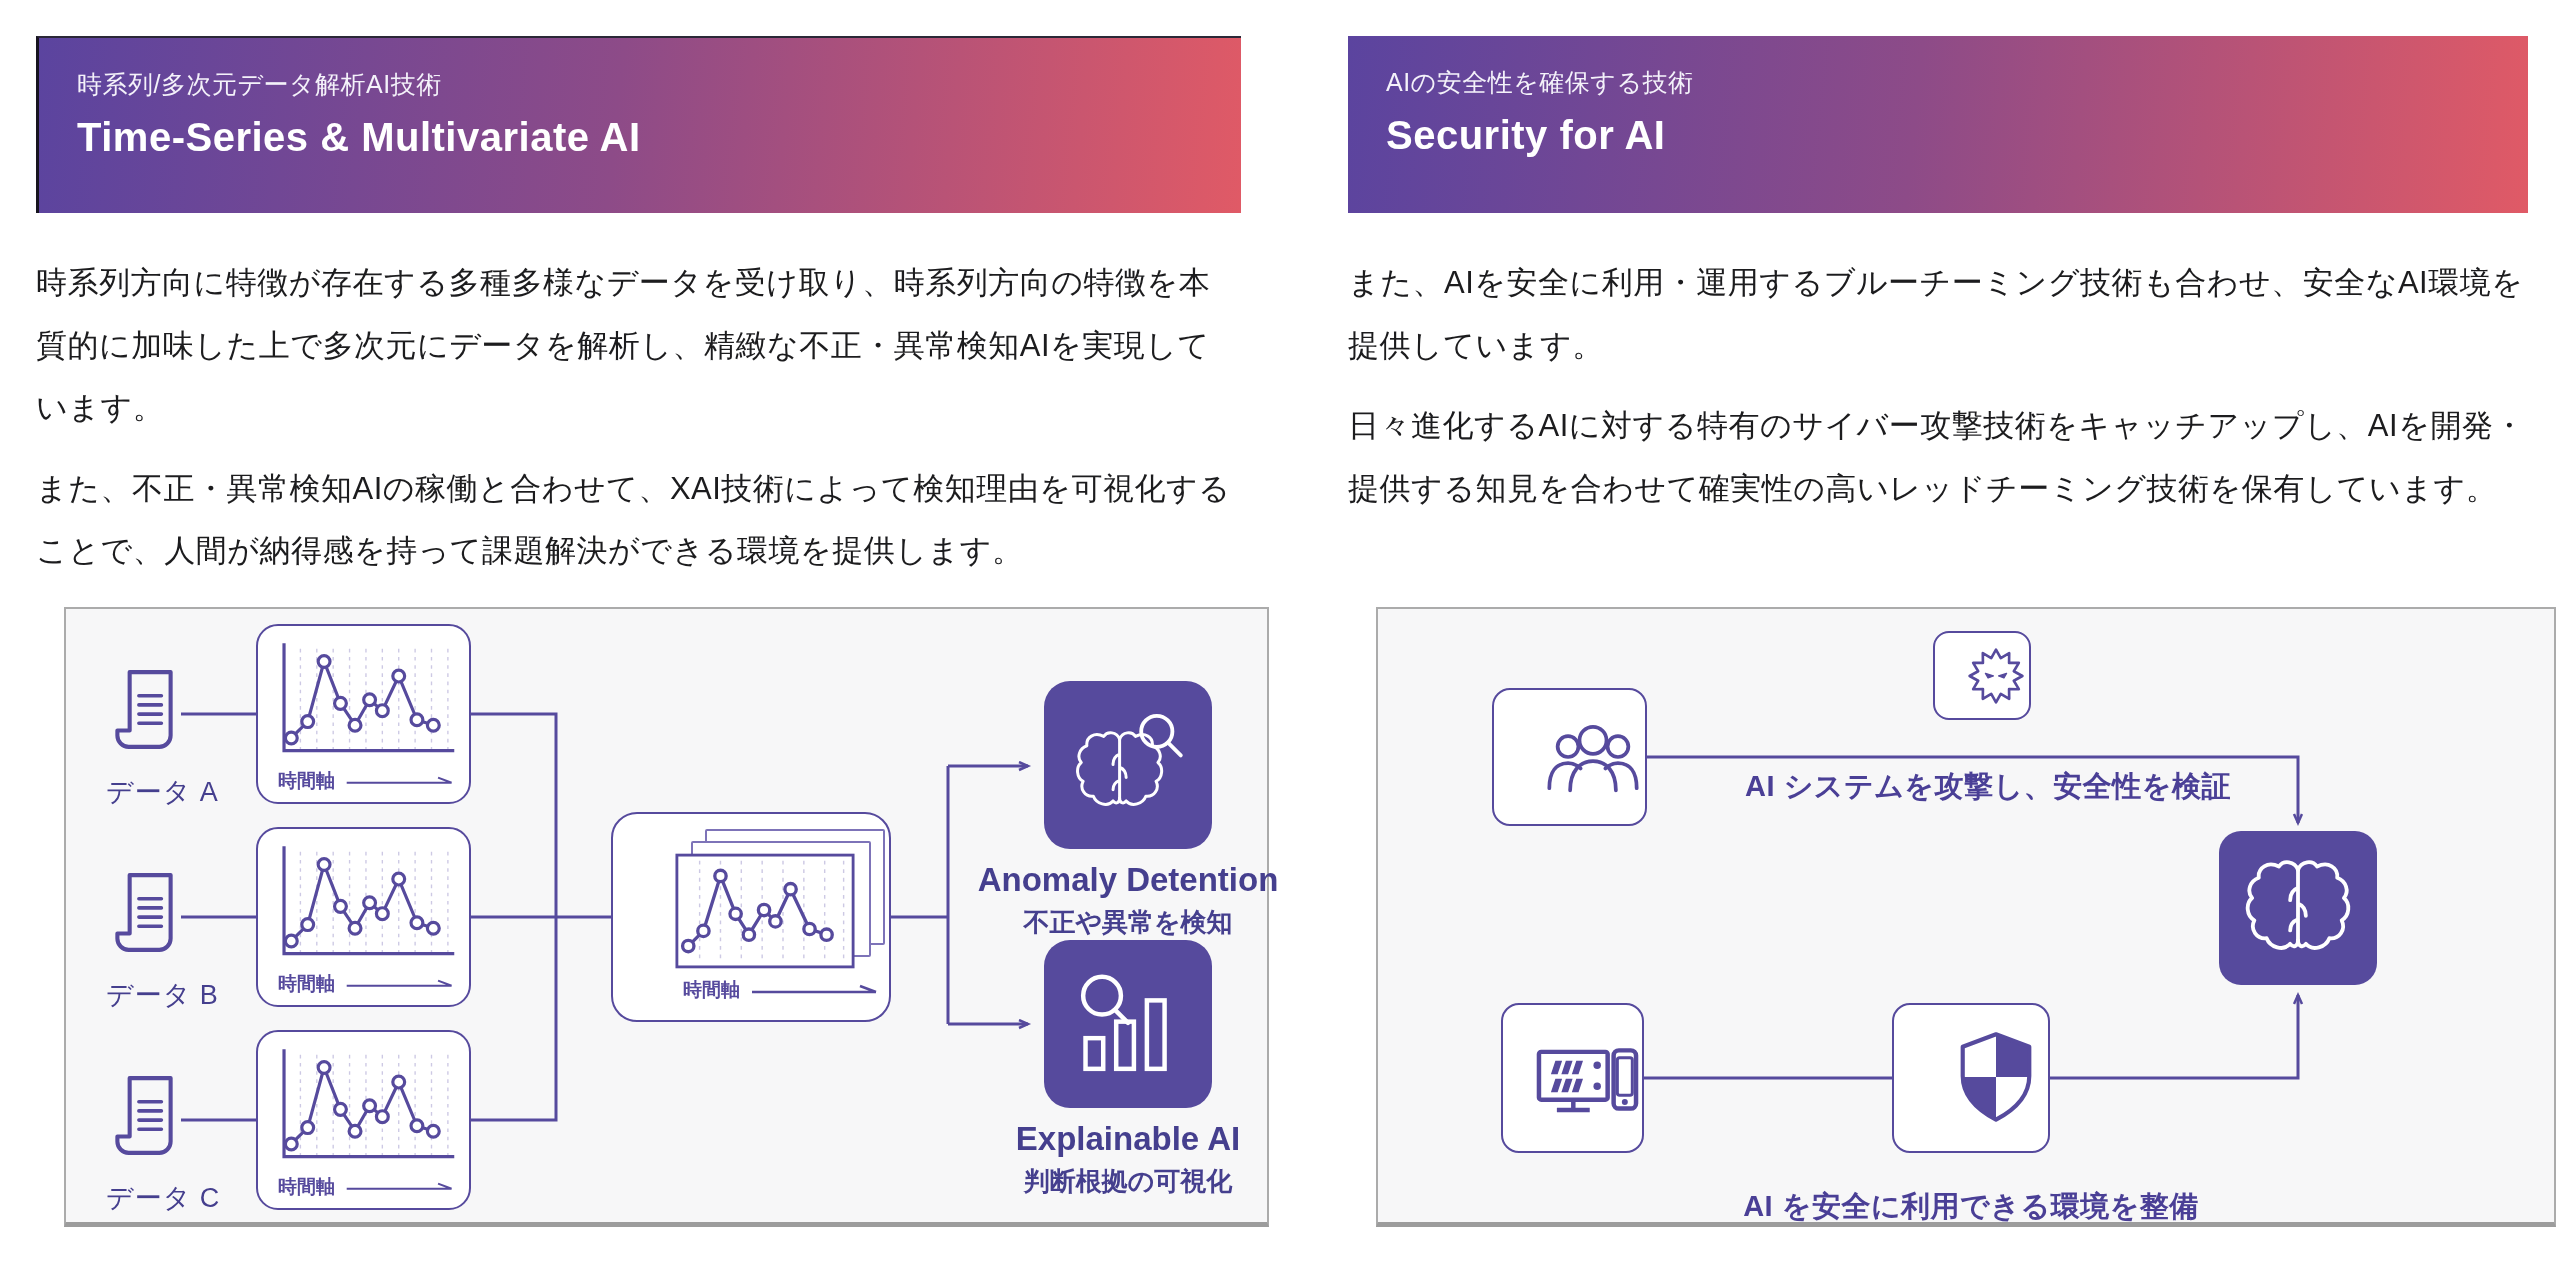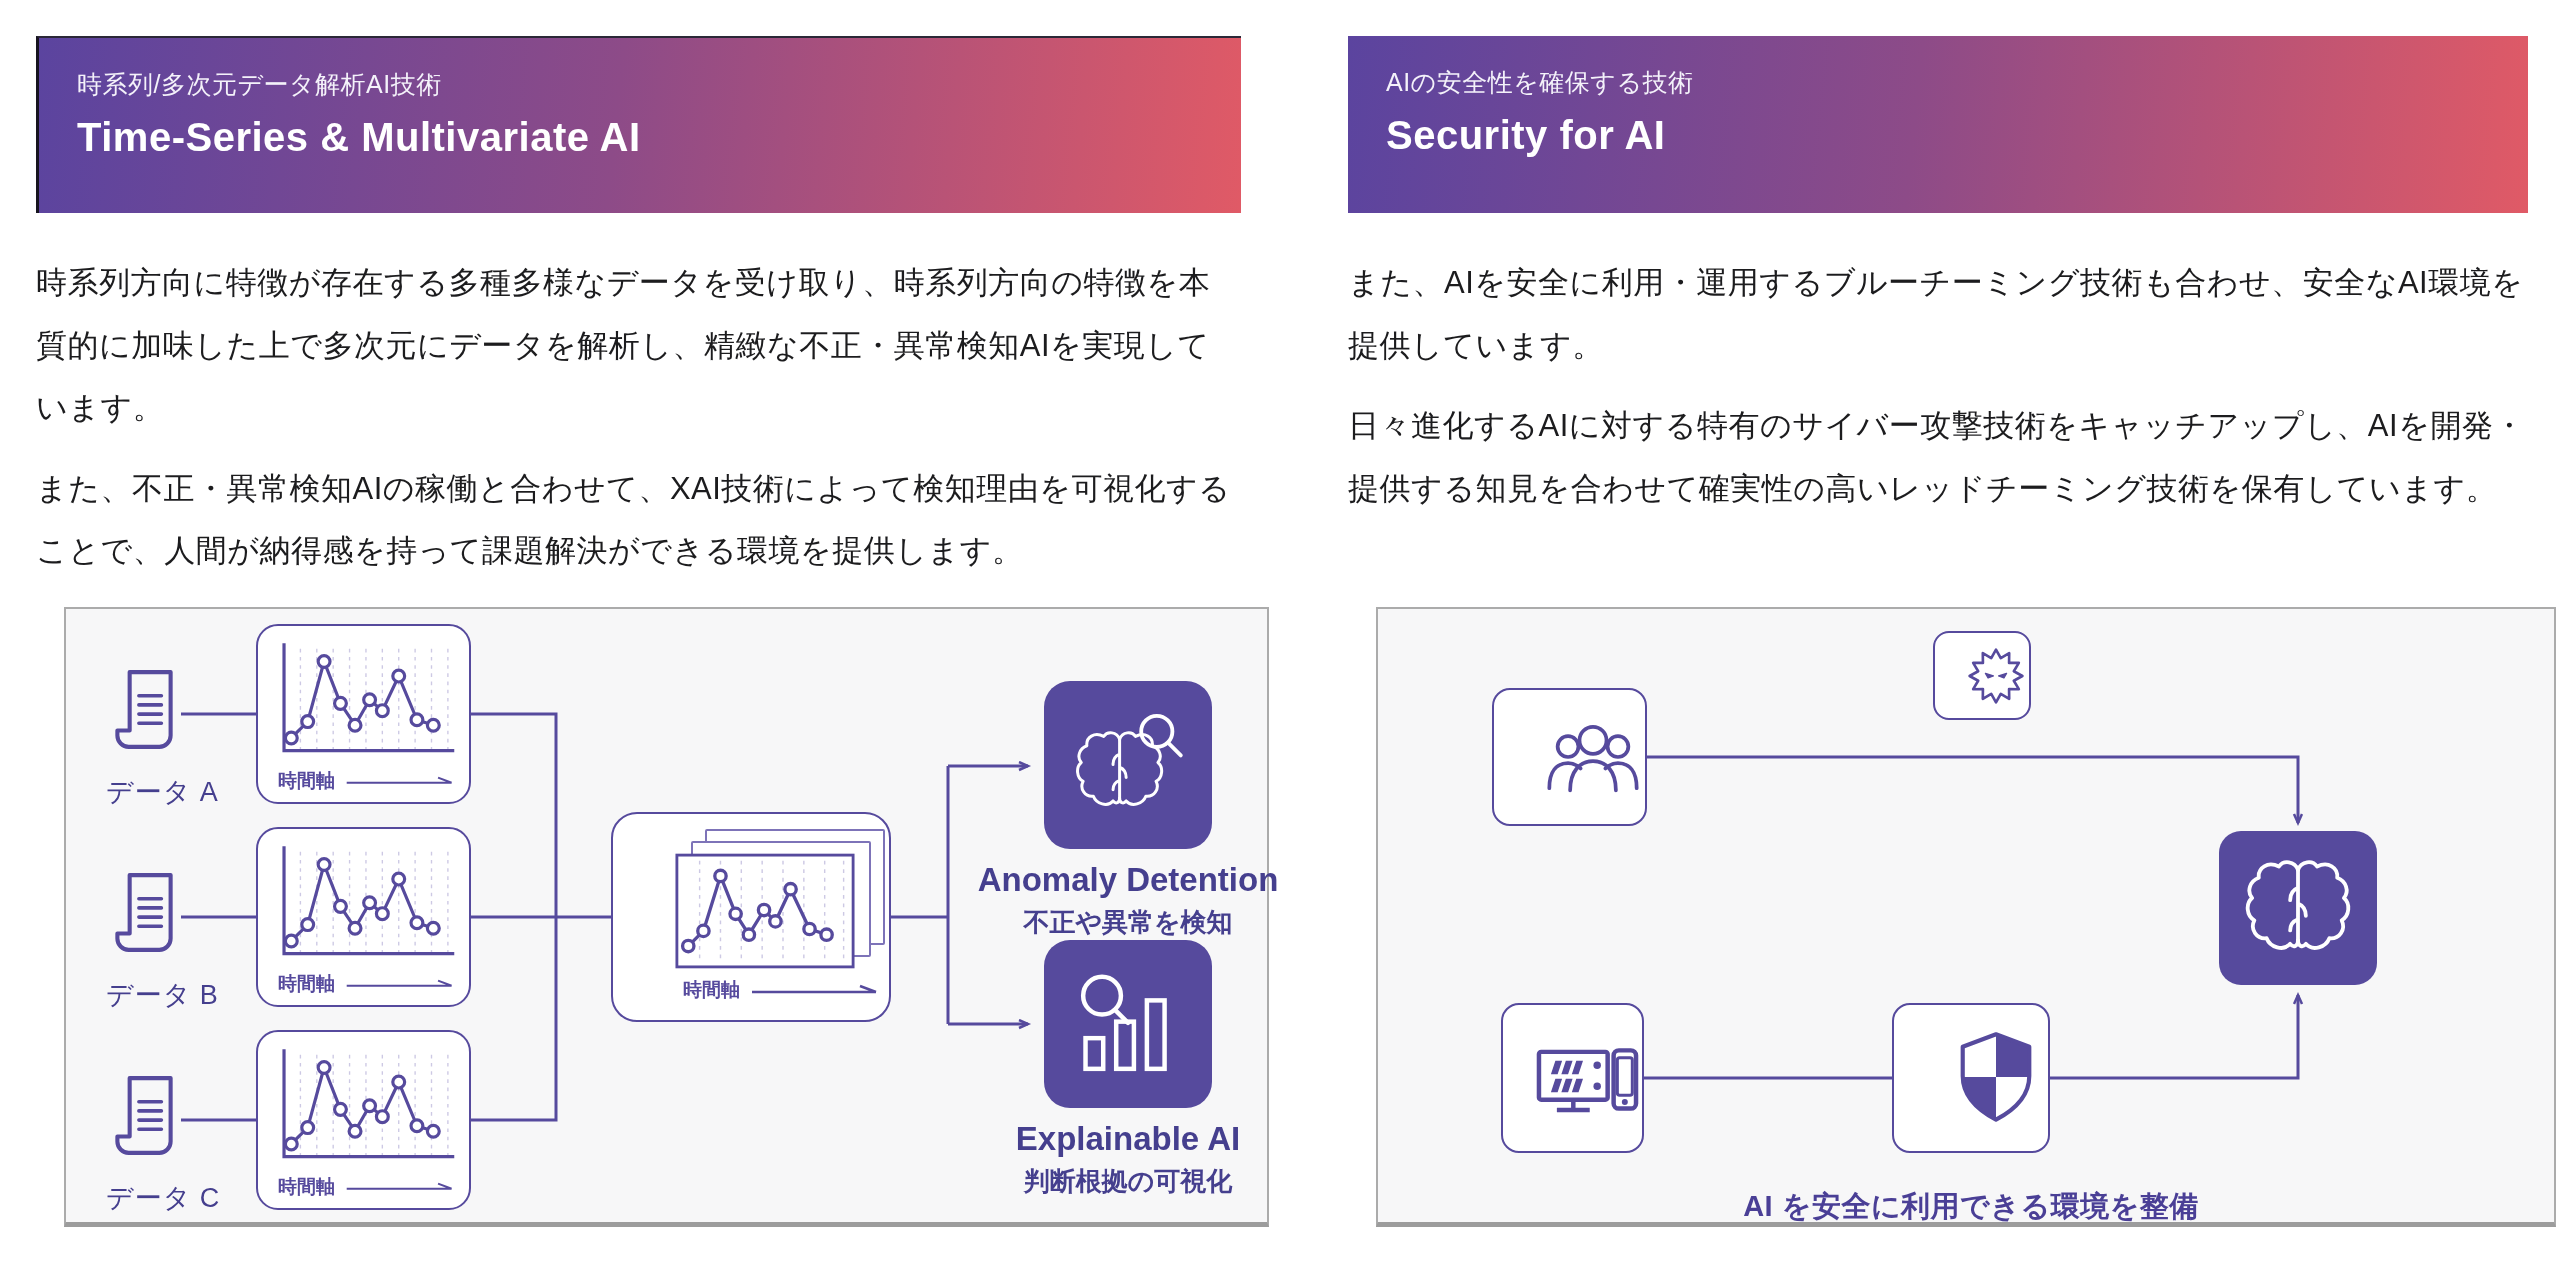--- a/index.html
+++ b/index.html
@@ -289,20 +289,21 @@
       </svg>
     </div>
 
     <div class="card" style="left:555px;top:22px;width:98px;height:89px;border-radius:16px;">
       <svg width="66" height="66" viewBox="0 0 100 100">
         <polygon points="90,50 77,57.2 84.6,70 69.8,69.8 70,84.6 57.2,77 50,90 42.8,77 30,84.6 30.2,69.8 15.4,70 23,57.2 10,50 23,42.8 15.4,30 30.2,30.2 30,15.4 42.8,23 50,10 57.2,23 70,15.4 69.8,30.2 84.6,30 77,42.8" fill="none" stroke="#564a9d" stroke-width="4" stroke-linejoin="round"></polygon>
         <path d="M34 46 L46 50 L38 53 Z M66 46 L54 50 L62 53 Z" fill="#564a9d" stroke="#564a9d" stroke-width="2" stroke-linejoin="round"></path>
       </svg>
     </div>
 
+    <div class="flow-caption" style="left:300px;top:158px;">AI システムを攻撃し、安全性を検証</div>
 
     <div class="icon-box" style="left:841px;top:222px;width:158px;height:154px;border-radius:22px;">
       <svg width="112" height="112" viewBox="0 0 100 100">
         <g stroke="#ffffff" stroke-width="3.4" fill="none" stroke-linecap="round" stroke-linejoin="round">
           <path d="M50 16 C47 8 37 7 33 13 C23 8 14 14 15 23 C7 26 4 35 9 41 C3 46 4 57 11 61 C7 69 13 78 22 77 C25 85 37 89 43 82 C46 86 50 84 50 79"></path>
           <path d="M50 16 C53 8 63 7 67 13 C77 8 86 14 85 23 C93 26 96 35 91 41 C97 46 96 57 89 61 C93 69 87 78 78 77 C75 85 63 89 57 82 C54 86 50 84 50 79"></path>
           <path d="M50 16 V79 M50 32 C45 34 43 38 43 43 M50 46 C55 48 57 52 57 57 M50 60 C45 62 43 66 43 70"></path>
         </g>
       </svg>
     </div>

